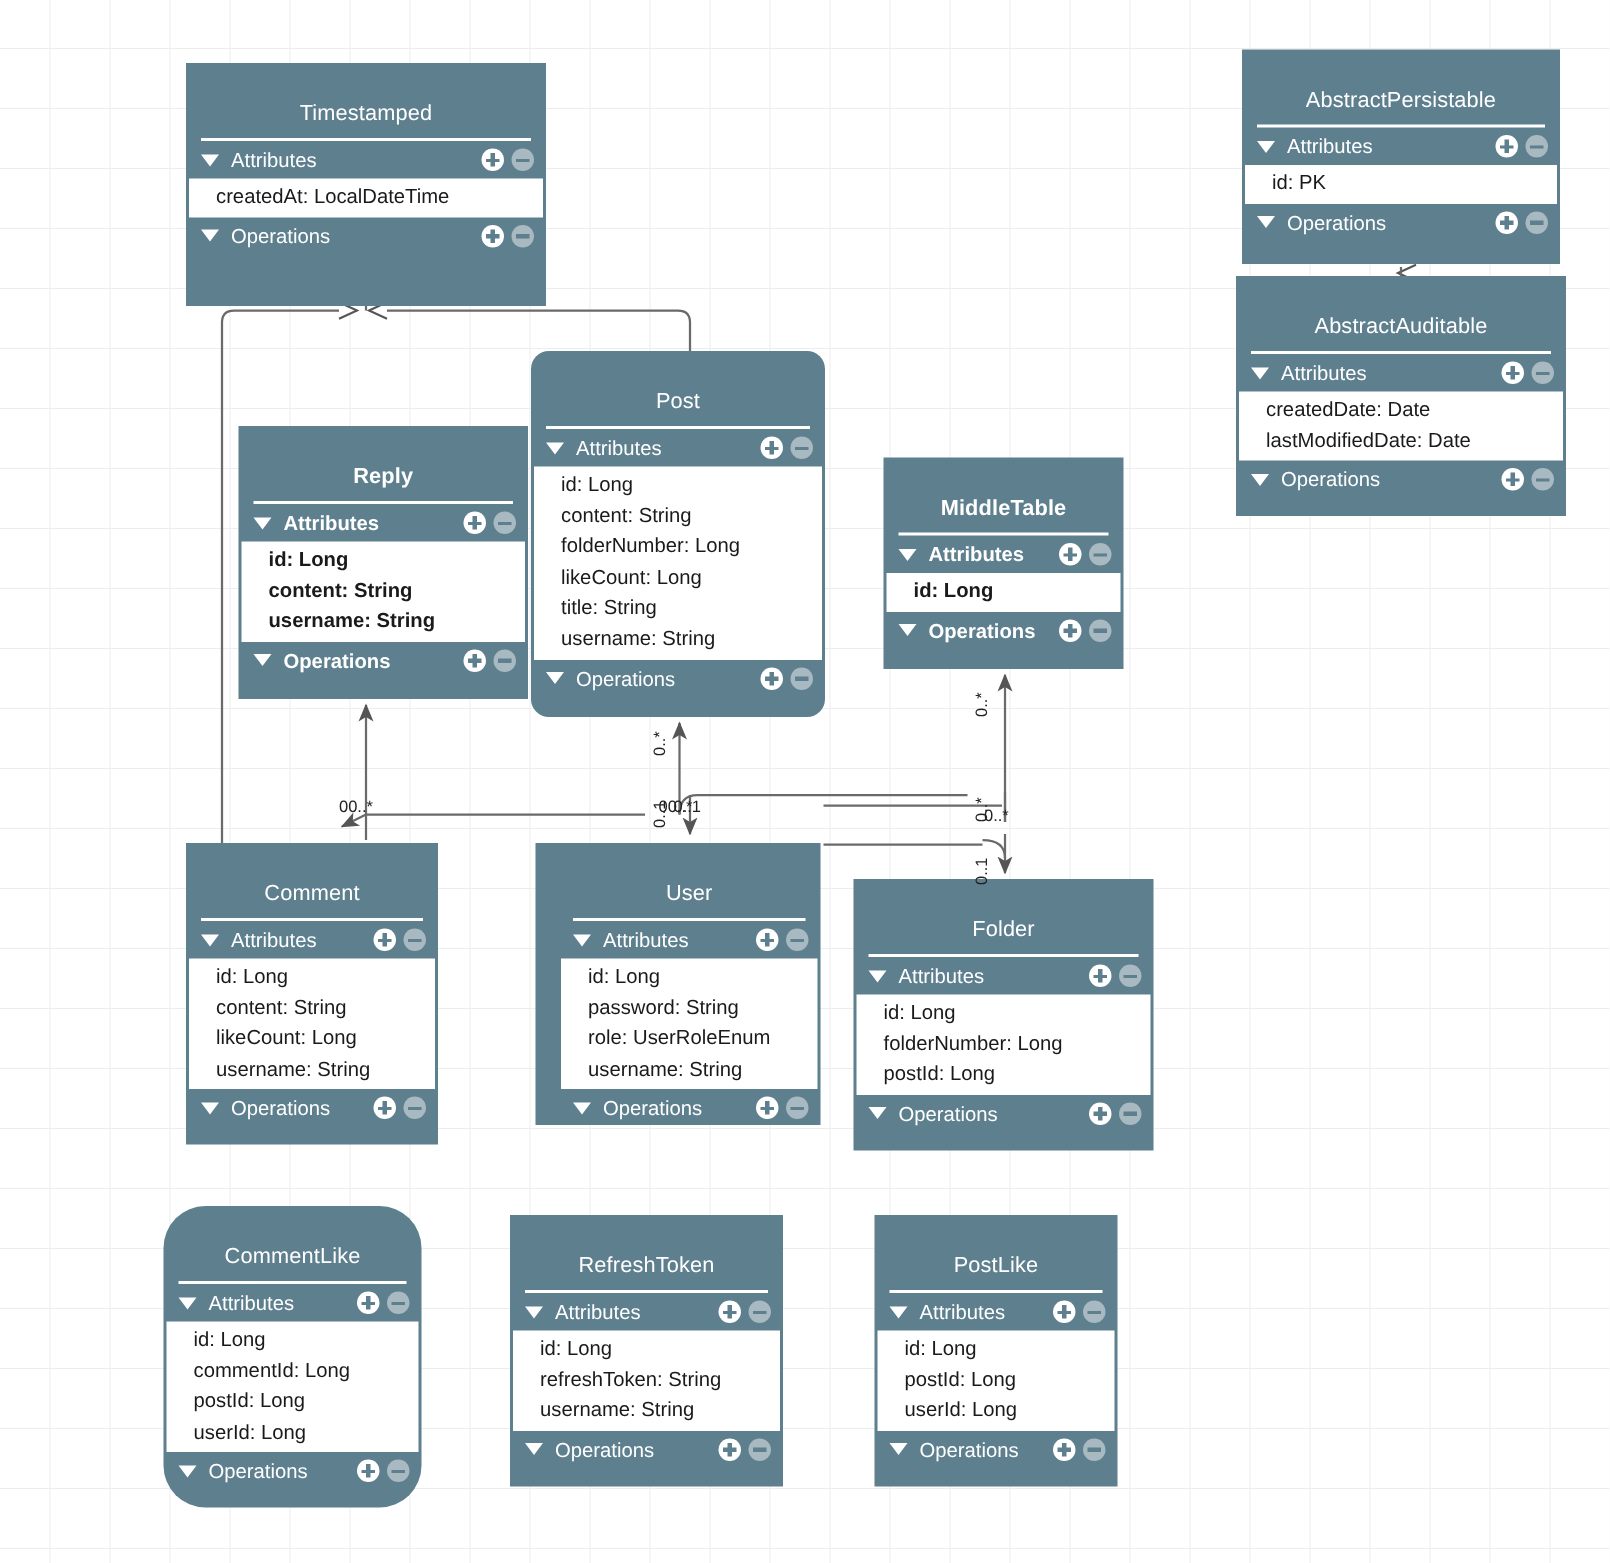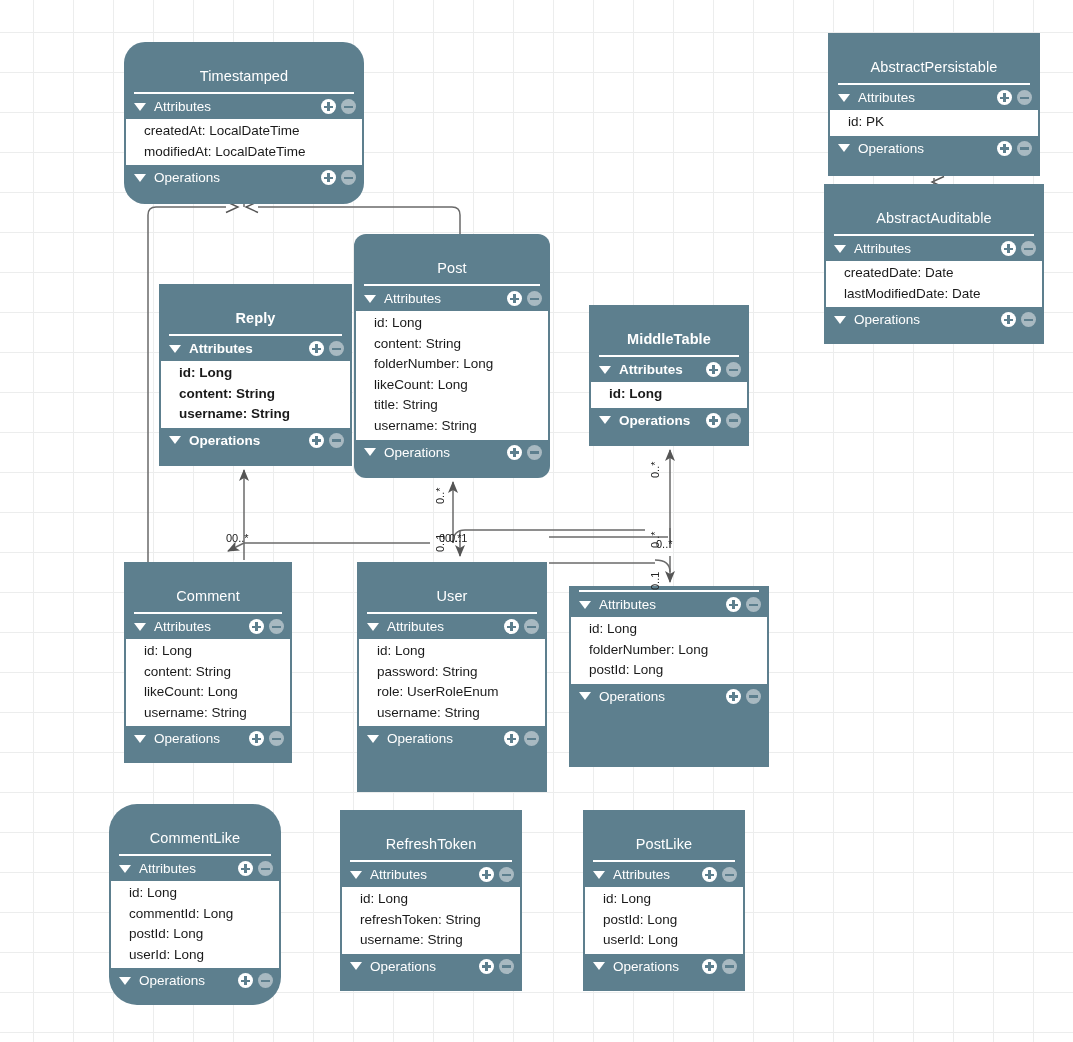--- a/index.html
+++ b/index.html
@@ -156,34 +156,33 @@
 
       <path d="M670,556 L670,582" marker-end="url(#fillArrow)"></path>
       <path d="M655,560 Q670,560 670,572"></path>
 
       <path d="M549,537 L668,537"></path>
       <path d="M549,563 Q640,563 655,563"></path>
     </g>
   </svg>
 
   <div id="class-layer">
-      <div class="uml-class" style="left: 124px; top: 42px; width: 240px; height: 162px; border-radius: 21px;">
+      <div class="uml-class" style="left: 124px; top: 42px; width: 240px; height: 162px;">
         <div class="cls-title">Timestamped</div>
         <div class="sep"></div>
         <div class="section-bar">
           <span class="caret"></span>
           <span class="sec-label">Attributes</span>
           <span class="btn-grp">
             <span class="ico ico-plus"></span>
             <span class="ico ico-minus"></span>
           </span>
         </div>
         <div class="attr-box">
           <div class="attr-row">createdAt:  LocalDateTime</div>
-          <div class="attr-row">modifiedAt:  LocalDateTime</div>
         </div>
         <div class="section-bar">
           <span class="caret"></span>
           <span class="sec-label">Operations</span>
           <span class="btn-grp">
             <span class="ico ico-plus"></span>
             <span class="ico ico-minus"></span>
           </span>
         </div>
       </div>
@@ -329,21 +328,21 @@
         </div>
         <div class="section-bar">
           <span class="caret"></span>
           <span class="sec-label">Operations</span>
           <span class="btn-grp">
             <span class="ico ico-plus"></span>
             <span class="ico ico-minus"></span>
           </span>
         </div>
       </div>
-      <div class="uml-class" style="left: 357px; top: 562px; width: 190px; height: 230px;">
+      <div class="uml-class" style="left: 357px; top: 562px; width: 190px; height: 188px; padding-left: 15px;">
         <div class="cls-title">User</div>
         <div class="sep"></div>
         <div class="section-bar">
           <span class="caret"></span>
           <span class="sec-label">Attributes</span>
           <span class="btn-grp">
             <span class="ico ico-plus"></span>
             <span class="ico ico-minus"></span>
           </span>
         </div>
@@ -356,20 +355,21 @@
         <div class="section-bar">
           <span class="caret"></span>
           <span class="sec-label">Operations</span>
           <span class="btn-grp">
             <span class="ico ico-plus"></span>
             <span class="ico ico-minus"></span>
           </span>
         </div>
       </div>
       <div class="uml-class" style="left: 569px; top: 586px; width: 200px; height: 181px;">
+        <div class="cls-title">Folder</div>
         <div class="sep"></div>
         <div class="section-bar">
           <span class="caret"></span>
           <span class="sec-label">Attributes</span>
           <span class="btn-grp">
             <span class="ico ico-plus"></span>
             <span class="ico ico-minus"></span>
           </span>
         </div>
         <div class="attr-box">

